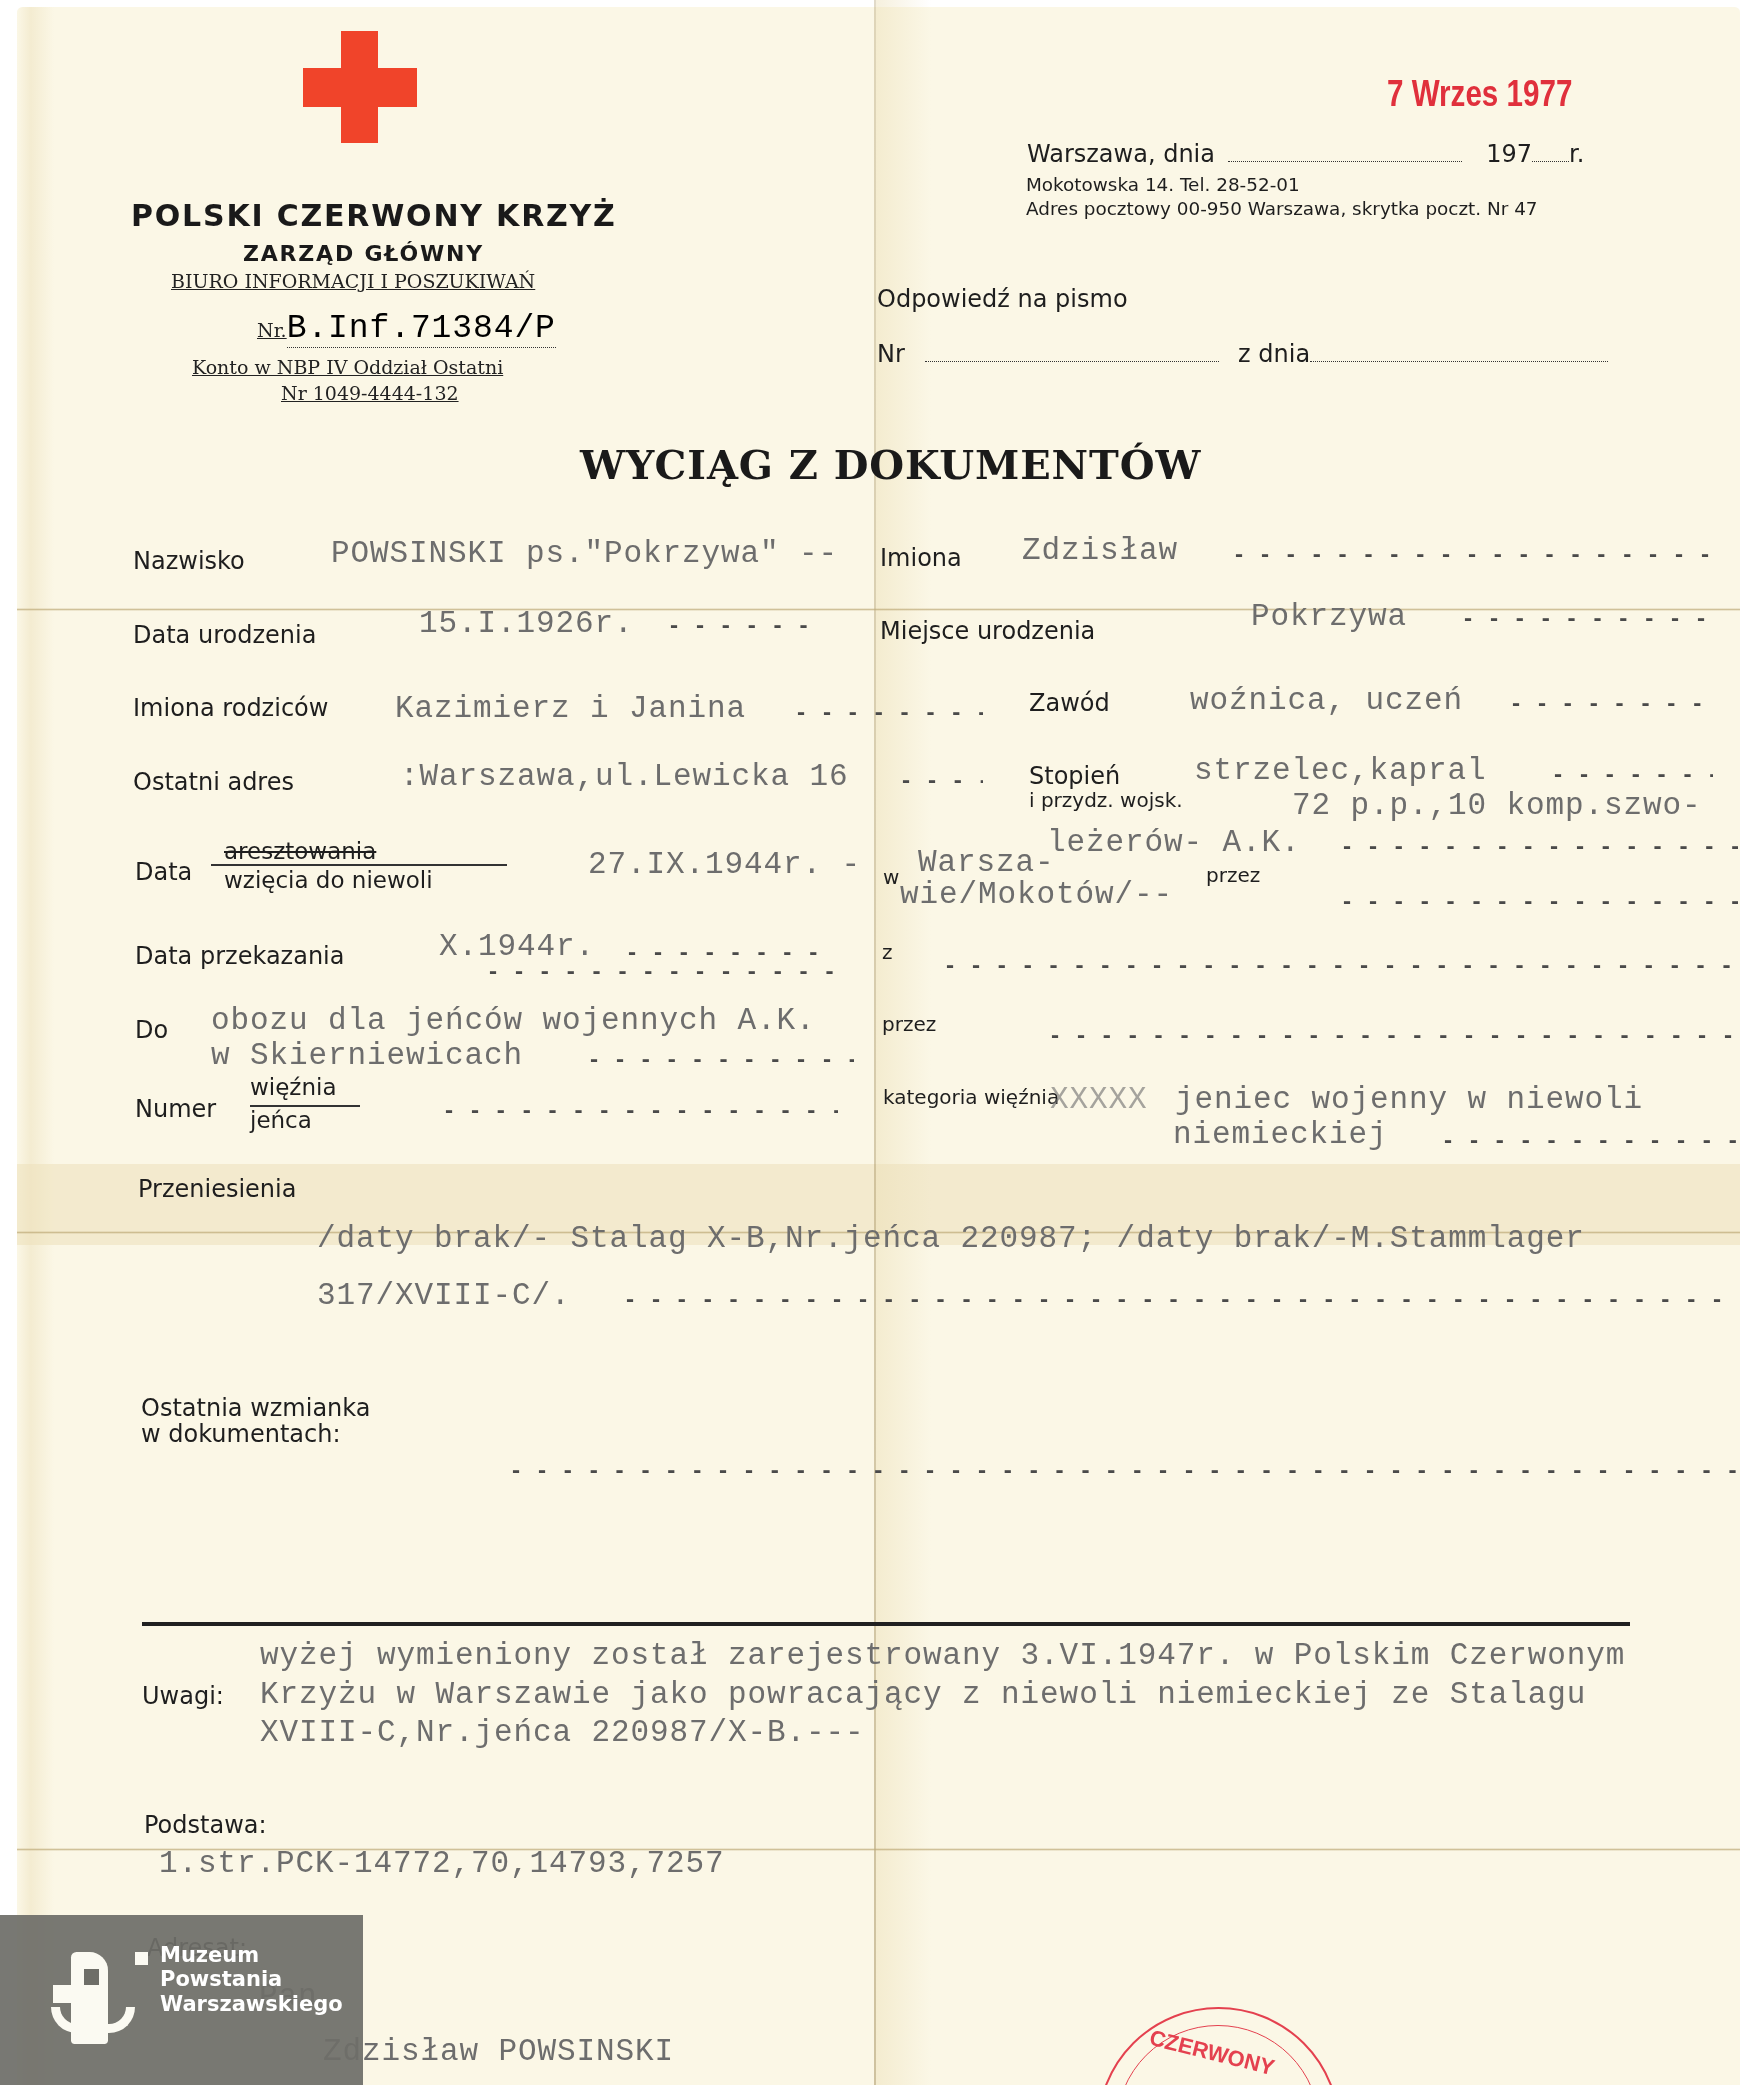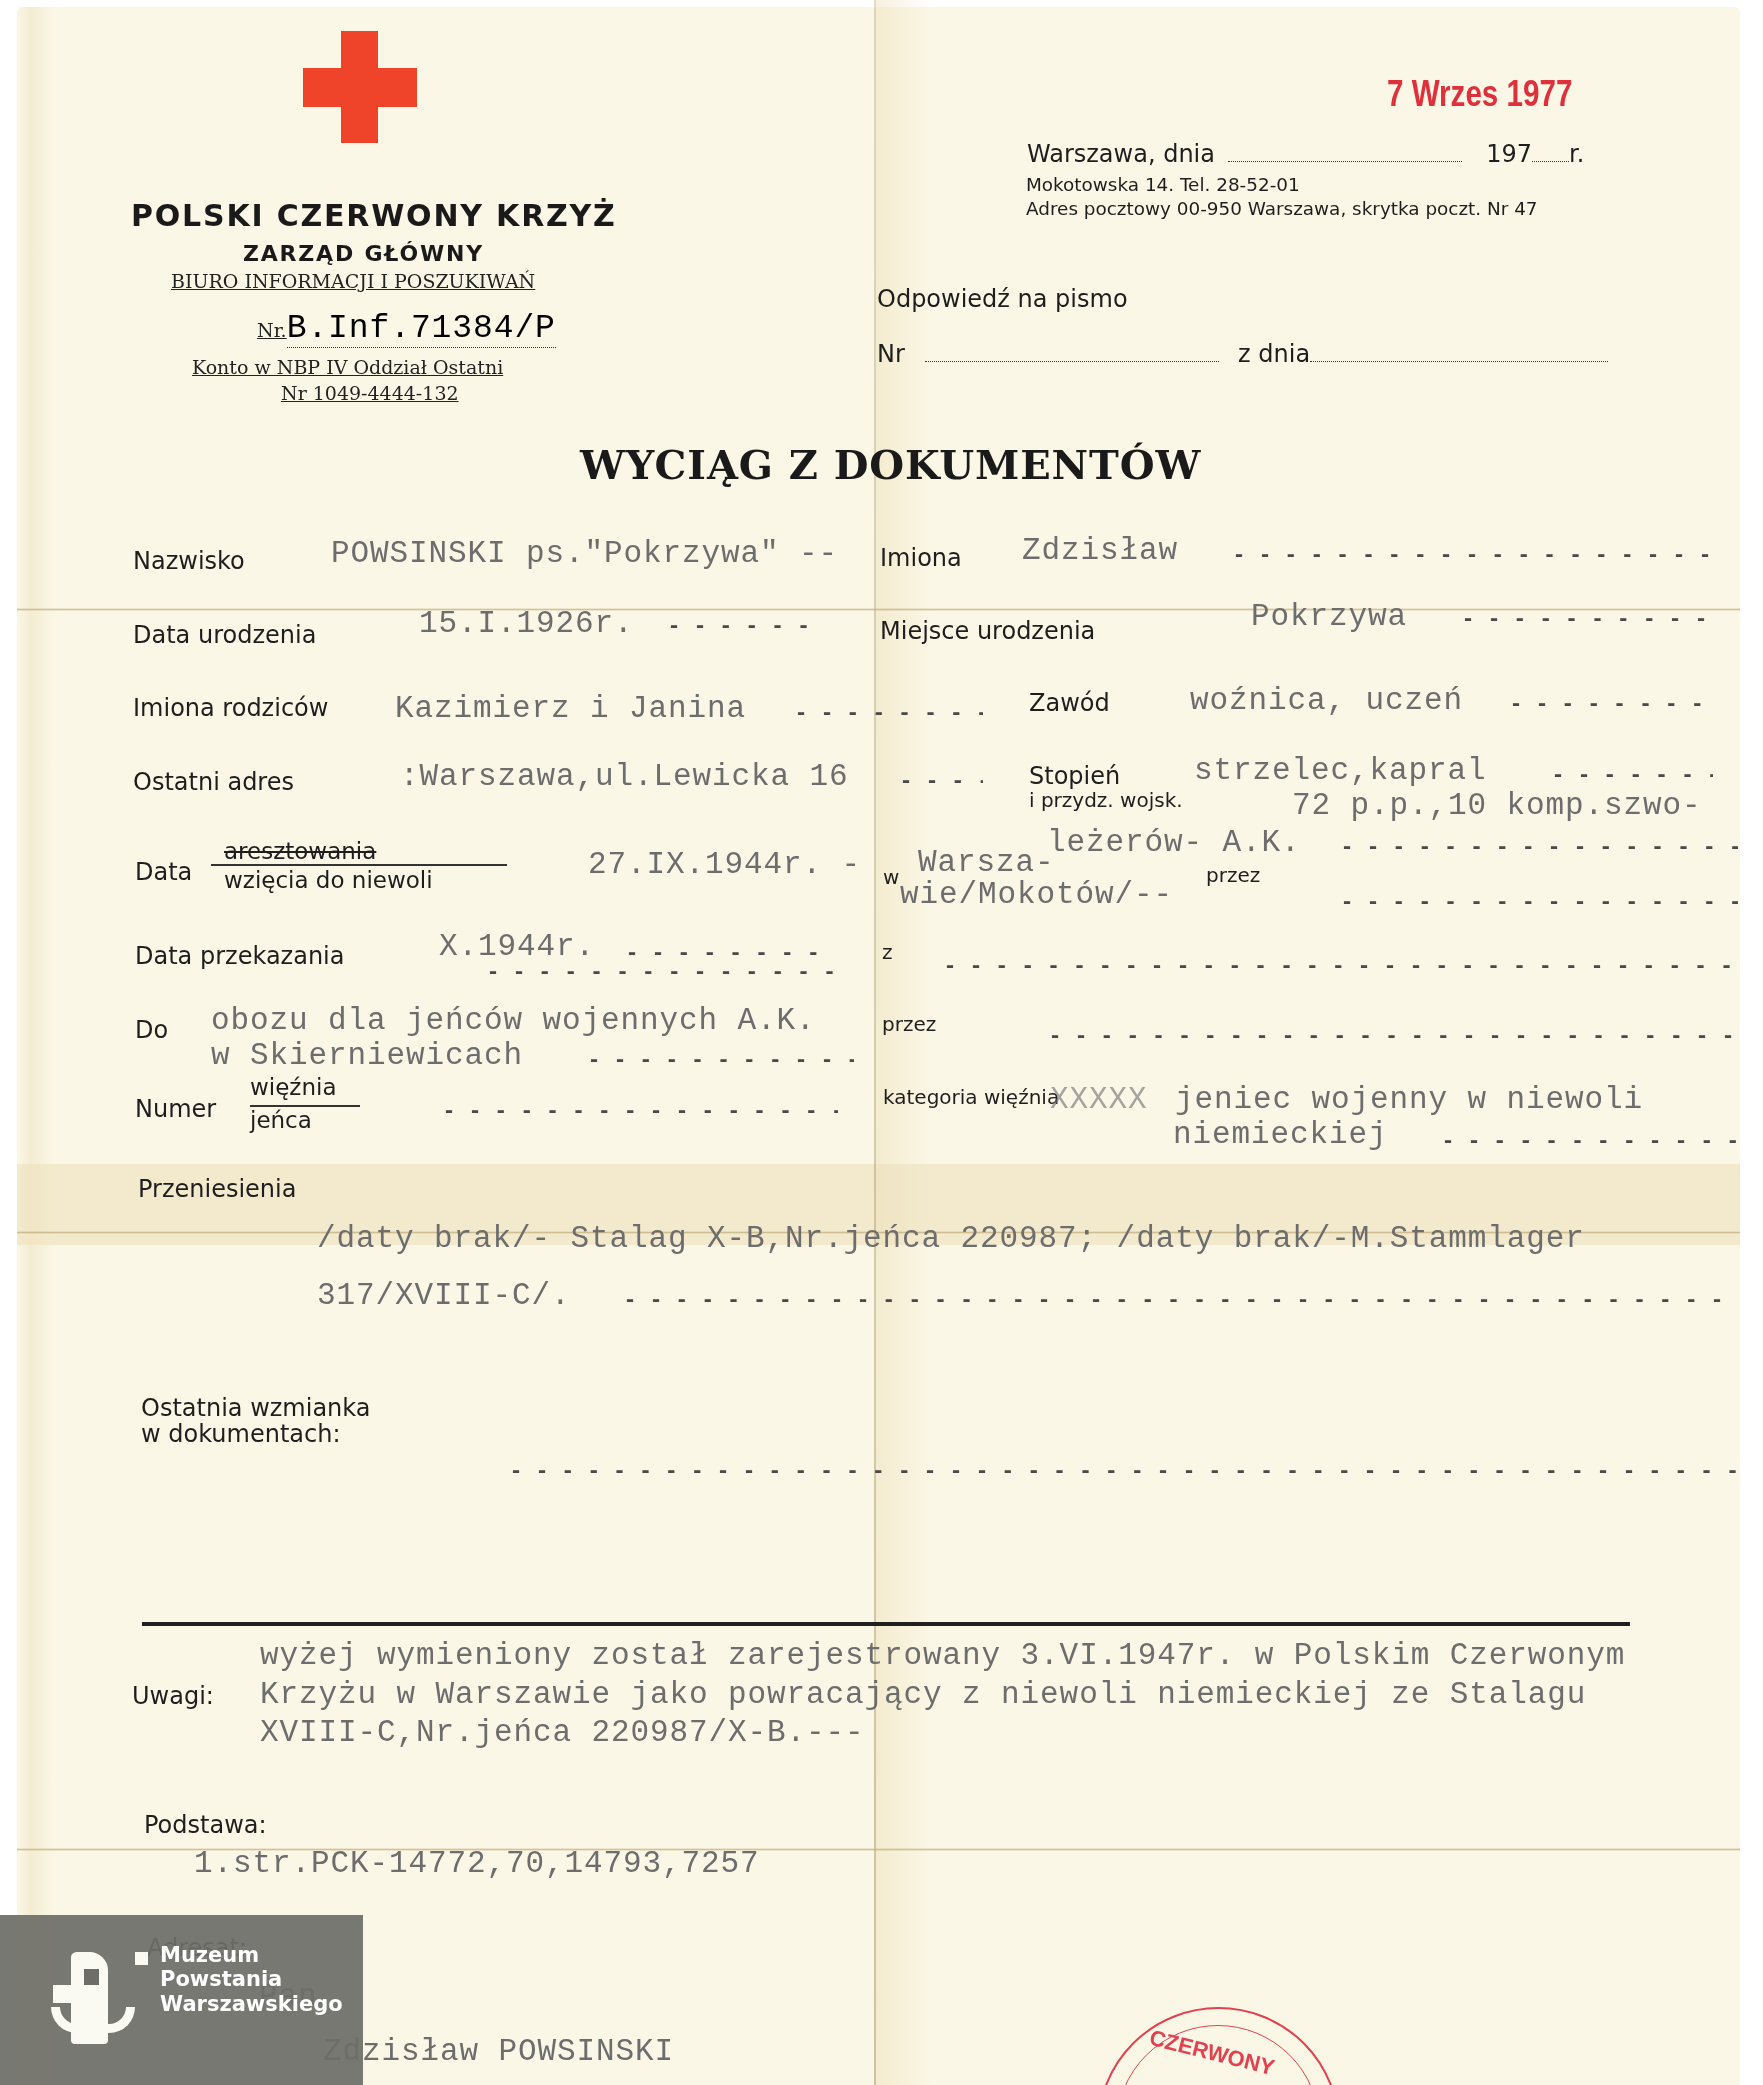--- a/index.html
+++ b/index.html
@@ -172,27 +172,27 @@
 <div class="abs type" style="left:317px;top:1221px;">/daty brak/- Stalag X-B,Nr.jeńca 220987; /daty brak/-M.Stammlager</div>
 <div class="abs type" style="left:317px;top:1278px;">317/XVIII-C/.</div>
 <div class="abs dashes" style="left:624px;top:1287px;width:1113px;">- - - - - - - - - - - - - - - - - - - - - - - - - - - - - - - - - - - - - - - - - - - - - - - - - - - - - - - - - - - - - - - - - - - - - - - - - - - - - - - - - - - - -</div>
 
 <div class="abs label" style="left:141px;top:1394px;">Ostatnia wzmianka</div>
 <div class="abs label" style="left:141px;top:1420px;">w dokumentach:</div>
 <div class="abs dashes" style="left:510px;top:1458px;width:1231px;">- - - - - - - - - - - - - - - - - - - - - - - - - - - - - - - - - - - - - - - - - - - - - - - - - - - - - - - - - - - - - - - - - - - - - - - - - - - - - - - - - - - - -</div>
 
 <div class="rule" style="left:142px;top:1622px;width:1488px;height:3.7px;"></div>
 
-<div class="abs label" style="left:132px;top:1682px;">Uwagi:</div>
+<div class="abs label" style="left:142px;top:1682px;">Uwagi:</div>
 <div class="abs type" style="left:260px;top:1638px;">wyżej wymieniony został zarejestrowany 3.VI.1947r. w Polskim Czerwonym</div>
 <div class="abs type" style="left:260px;top:1677px;">Krzyżu w Warszawie jako powracający z niewoli niemieckiej ze Stalagu</div>
 <div class="abs type" style="left:260px;top:1715px;">XVIII-C,Nr.jeńca 220987/X-B.---</div>
 
 <div class="abs label" style="left:144px;top:1811px;">Podstawa:</div>
-<div class="abs type" style="left:194px;top:1846px;">1.str.PCK-14772,70,14793,7257</div>
+<div class="abs type" style="left:159px;top:1846px;">1.str.PCK-14772,70,14793,7257</div>
 
 <div class="abs label" style="left:147px;top:1934px;">Adresat:</div>
 <div class="abs type" style="left:259px;top:1979px;">Pan</div>
 <div class="abs type" style="left:323px;top:2034px;">Zdzisław POWSINSKI</div>
 
 <div class="round-stamp"></div>
 <div class="round-stamp-inner"></div>
 <div class="abs" style="left:1148px;top:2040px;color:#e4414f;font-family:'Liberation Sans',sans-serif;font-weight:bold;font-size:22px;transform:rotate(14deg);">CZERWONY</div>
 
 <div class="watermark">

